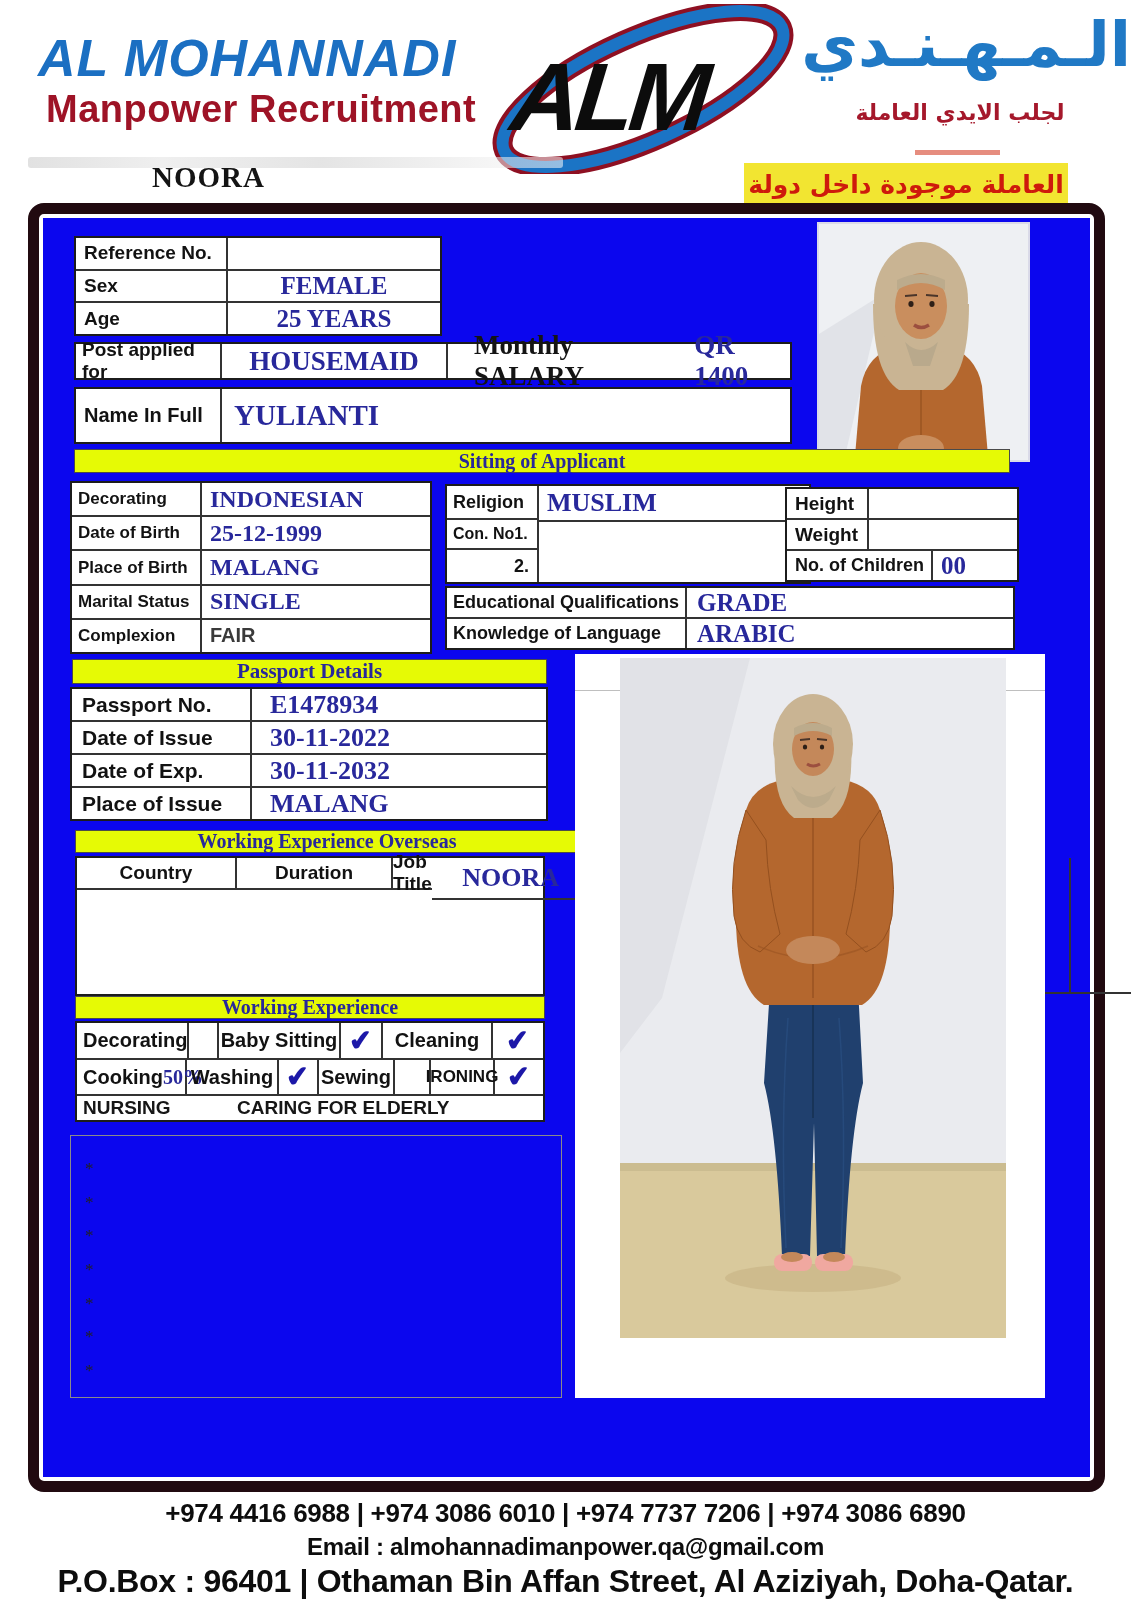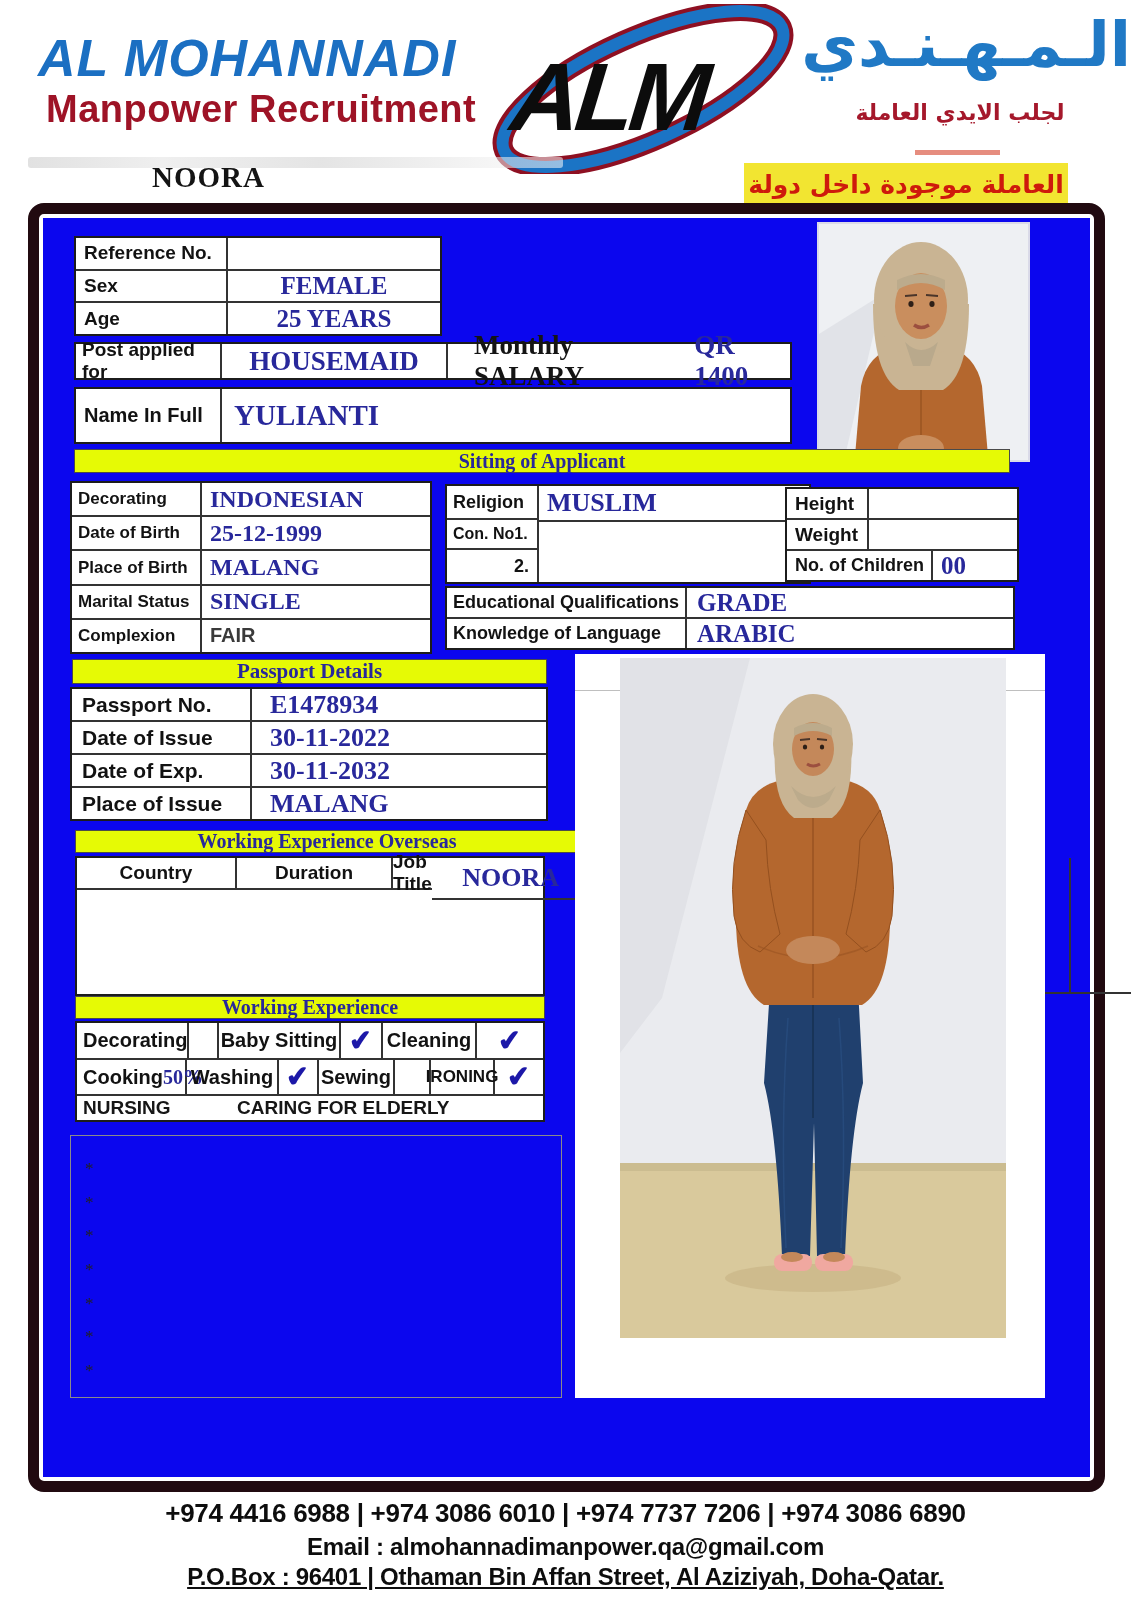--- a/index.html
+++ b/index.html
@@ -134,21 +134,21 @@
   .star{font-size:17px;color:#222;font-family:"Liberation Serif",serif;line-height:1;}
   #photo-box{left:575px;top:654px;width:470px;height:744px;background:#ffffff;}
   #photo-full-svg{position:absolute;left:45px;top:4px;}
   .hairline{position:absolute;height:1px;background:#bfbfbf;}
 
   
   .footer{position:absolute;left:0;width:1131px;text-align:center;font-weight:bold;color:#0d0d0d;
           letter-spacing:-.3px;font-family:"Liberation Sans",sans-serif;}
   #footer-phones{top:1498px;font-size:26px;}
   #footer-email{top:1533px;font-size:24px;}
-  #footer-address{top:1563px;font-size:24px;text-decoration:underline;}
+  #footer-address{top:1563px;font-size:32px;}
 </style>
 </head>
 <body>
 
 <div id="page">
 
   <div class="abs" id="brand-name">AL MOHANNADI</div>
   <div class="abs" id="brand-sub">Manpower Recruitment</div>
 
   <svg class="abs" id="alm-swoosh" viewBox="0 0 330 170">
@@ -328,21 +328,21 @@
 
   <div class="bar" id="we-bar">Working Experience</div>
   <div class="box" id="skills-table">
     <div class="sk-row bb" id="sk-r1">
       <div class="skc sk-lbl br" style="width:112px;padding-left:6px;">Decorating</div>
       <div class="skc br" style="width:30px;"></div>
       <div class="skc sk-lbl ctr br" style="width:122px;">Baby Sitting</div>
       <div class="skc ctr br" style="width:42px;">
           <span class="chk">✔</span>
         </div>
-      <div class="skc sk-lbl ctr br" style="width:94px;">Cleaning</div>
+      <div class="skc sk-lbl ctr br" style="width:110px;">Cleaning</div>
       <div class="skc ctr" style="flex:1;">
           <span class="chk">✔</span>
         </div>
     </div>
     <div class="sk-row bb" id="sk-r2">
       <div class="skc br" style="width:110px;padding-left:6px;">
         <span class="sk-lbl">Cooking</span>
           <span id="cooking-note">50%</span>
       </div>
       <div class="skc sk-lbl ctr br" style="width:92px;">Washing</div>

